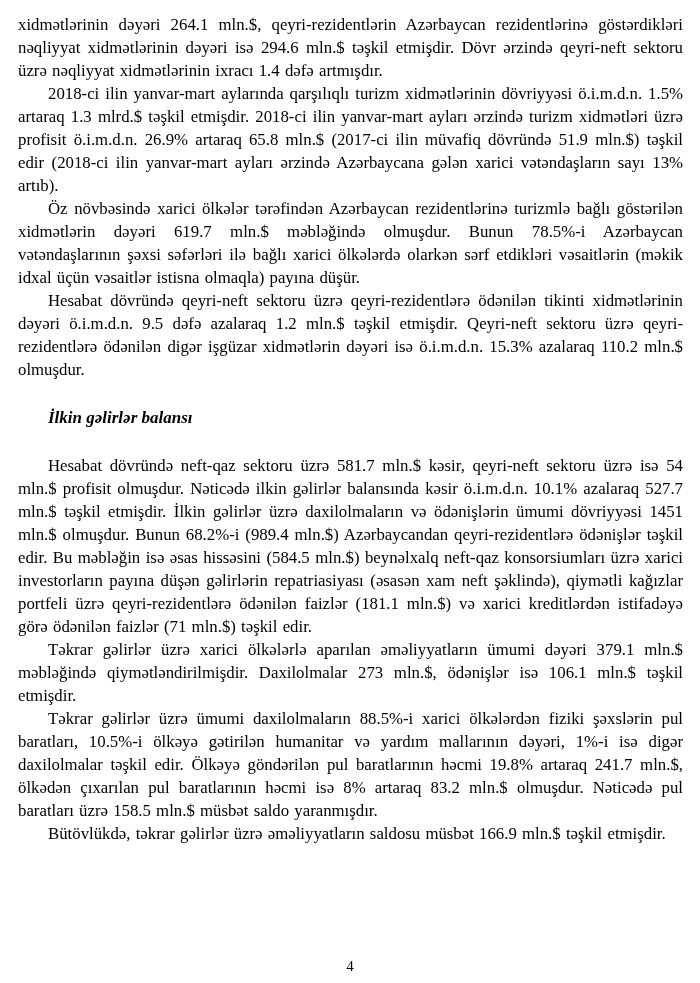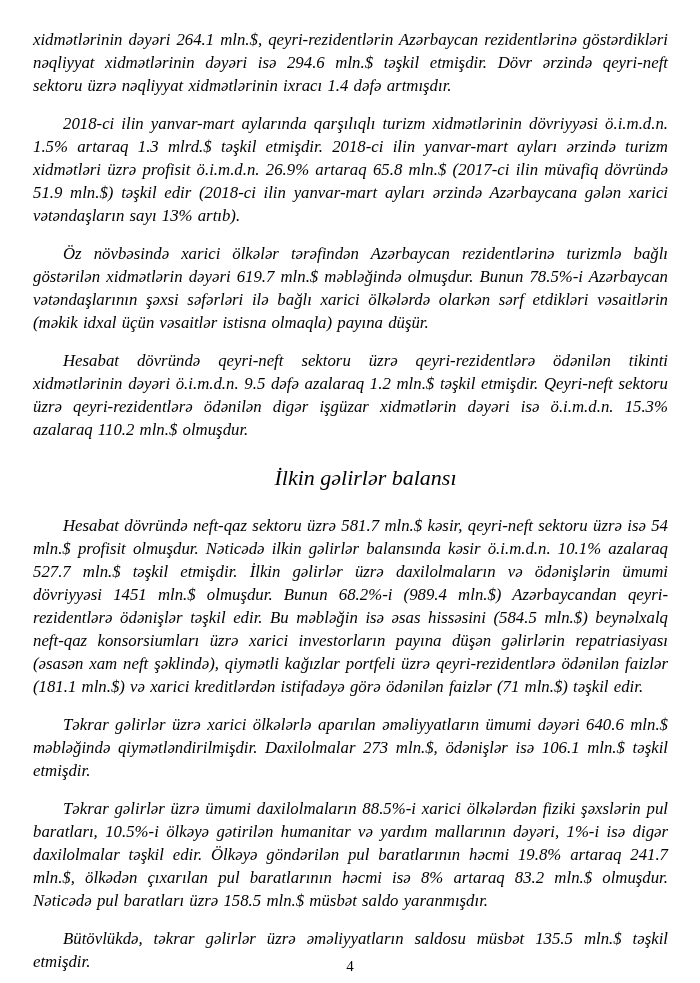--- a/index.html
+++ b/index.html
@@ -14,37 +14,36 @@
     box-sizing: border-box;
     background: #ffffff;
     color: #000000;
     font-family: "Liberation Serif", serif;
     font-size: 16.8px;
     line-height: 23px;
     padding: 13px 17px 30px 18px;
     overflow: hidden;
   }
   .para {
-    margin: 15px;
+    margin: 0;
     text-align: justify;
     text-indent: 30px;
     word-spacing: 1px;
-    font-style: italic;
   }
   .para.continuation {
     text-indent: 0;
   }
   .section-heading {
     margin: 25px 0 25px 0;
-    font-size: 22px;
+    font-size: 17px;
     line-height: 23px;
-    font-weight: normal;
+    font-weight: bold;
     font-style: italic;
     text-indent: 30px;
-    text-align: center;
+    text-align: left;
   }
   .page-number {
     position: absolute;
     bottom: 8px;
     left: 0;
     right: 0;
     text-align: center;
     font-size: 15px;
     line-height: 18px;
   }
@@ -60,21 +59,21 @@
 
   <p class="para">Öz növbəsində xarici ölkələr tərəfindən Azərbaycan rezidentlərinə turizmlə bağlı göstərilən xidmətlərin dəyəri 619.7 mln.$ məbləğində olmuşdur. Bunun 78.5%-i Azərbaycan vətəndaşlarının şəxsi səfərləri ilə bağlı xarici ölkələrdə olarkən sərf etdikləri vəsaitlərin (məkik idxal üçün vəsaitlər istisna olmaqla) payına düşür.</p>
 
   <p class="para">Hesabat dövründə qeyri-neft sektoru üzrə qeyri-rezidentlərə ödənilən tikinti xidmətlərinin dəyəri ö.i.m.d.n. 9.5 dəfə azalaraq 1.2 mln.$ təşkil etmişdir. Qeyri-neft sektoru üzrə qeyri-rezidentlərə ödənilən digər işgüzar xidmətlərin dəyəri isə ö.i.m.d.n. 15.3% azalaraq 110.2 mln.$ olmuşdur.</p>
 
   <h2 class="section-heading">İlkin gəlirlər balansı</h2>
 
   <p class="para">Hesabat dövründə neft-qaz sektoru üzrə 581.7 mln.$ kəsir, qeyri-neft sektoru üzrə isə 54 mln.$ profisit olmuşdur. Nəticədə ilkin gəlirlər balansında kəsir ö.i.m.d.n. 10.1% azalaraq 527.7 mln.$ təşkil etmişdir. İlkin gəlirlər üzrə daxilolmaların və ödənişlərin ümumi dövriyyəsi 1451 mln.$ olmuşdur. Bunun 68.2%-i (989.4 mln.$) Azərbaycandan qeyri-rezidentlərə ödənişlər təşkil edir. Bu məbləğin isə əsas hissəsini (584.5 mln.$) beynəlxalq neft-qaz konsorsiumları üzrə xarici investorların payına düşən gəlirlərin repatriasiyası (əsasən xam neft şəklində), qiymətli kağızlar portfeli üzrə qeyri-rezidentlərə ödənilən faizlər (181.1 mln.$) və xarici kreditlərdən istifadəyə görə ödənilən faizlər (71 mln.$) təşkil edir.</p>
 
 
-  <p class="para">Təkrar gəlirlər üzrə xarici ölkələrlə aparılan əməliyyatların ümumi dəyəri 640.6 mln.$ məbləğində qiymətləndirilmişdir. Daxilolmalar 273 mln.$, ödənişlər isə 106.1 mln.$ təşkil etmişdir.</p>
+  <p class="para">Təkrar gəlirlər üzrə xarici ölkələrlə aparılan əməliyyatların ümumi dəyəri 379.1 mln.$ məbləğində qiymətləndirilmişdir. Daxilolmalar 273 mln.$, ödənişlər isə 106.1 mln.$ təşkil etmişdir.</p>
 
   <p class="para">Təkrar gəlirlər üzrə ümumi daxilolmaların 88.5%-i xarici ölkələrdən fiziki şəxslərin pul baratları, 10.5%-i ölkəyə gətirilən humanitar və yardım mallarının dəyəri, 1%-i isə digər daxilolmalar təşkil edir. Ölkəyə göndərilən pul baratlarının həcmi 19.8% artaraq 241.7 mln.$, ölkədən çıxarılan pul baratlarının həcmi isə 8% artaraq 83.2 mln.$ olmuşdur. Nəticədə pul baratları üzrə 158.5 mln.$ müsbət saldo yaranmışdır.</p>
 
-  <p class="para">Bütövlükdə, təkrar gəlirlər üzrə əməliyyatların saldosu müsbət 135.5 mln.$ təşkil etmişdir.</p>
+  <p class="para">Bütövlükdə, təkrar gəlirlər üzrə əməliyyatların saldosu müsbət 166.9 mln.$ təşkil etmişdir.</p>
 
   <div class="page-number">4</div>
 
 </div>
 
 </body></html>

